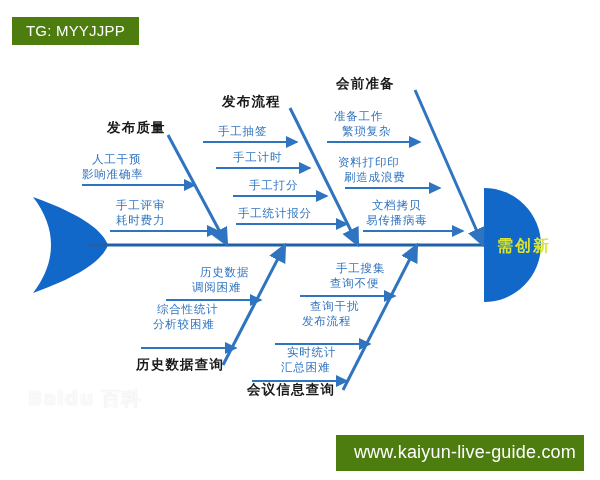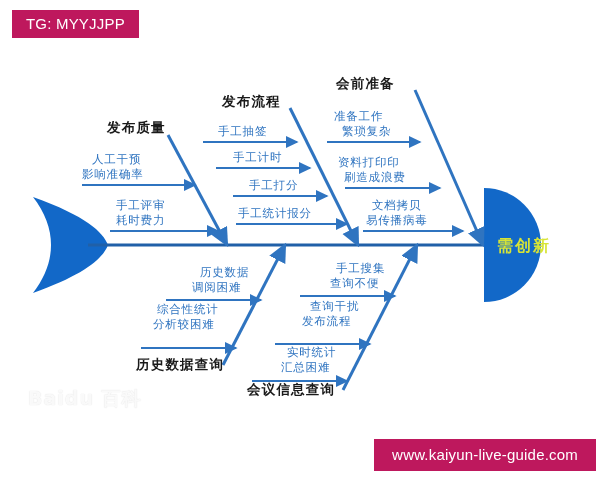--- a/index.html
+++ b/index.html
@@ -16,39 +16,40 @@
   }
   #canvas {
     position: absolute;
     left: 0;
     top: 0;
     width: 600px;
     height: 480px;
   }
   .wm {
     position: absolute;
-    background: #be185d;
+    background: #4d7c0f;
     color: #ffffff;
     font-family: "Liberation Sans", "DejaVu Sans", sans-serif;
     display: flex;
     align-items: center;
     justify-content: center;
     letter-spacing: 0.2px;
+    margin-top: 7px;
   }
   #wm-top {
     left: 12px;
     top: 10px;
     padding: 5px 14px 6px 14px;
     font-size: 15px;
   }
   #wm-bottom {
-    right: 4px;
+    right: 16px;
     bottom: 9px;
-    padding: 7px 18px 8px 18px;
-    font-size: 15px;
+    padding: 7px 8px 8px 18px;
+    font-size: 18px;
   }
   #wm-baidu {
     position: absolute;
     left: 28px;
     bottom: 68px;
     font-size: 19px;
     font-weight: bold;
     color: rgba(255,255,255,0.85);
     letter-spacing: 1px;
     text-shadow: 0 0 1px rgba(210,210,210,0.9);

